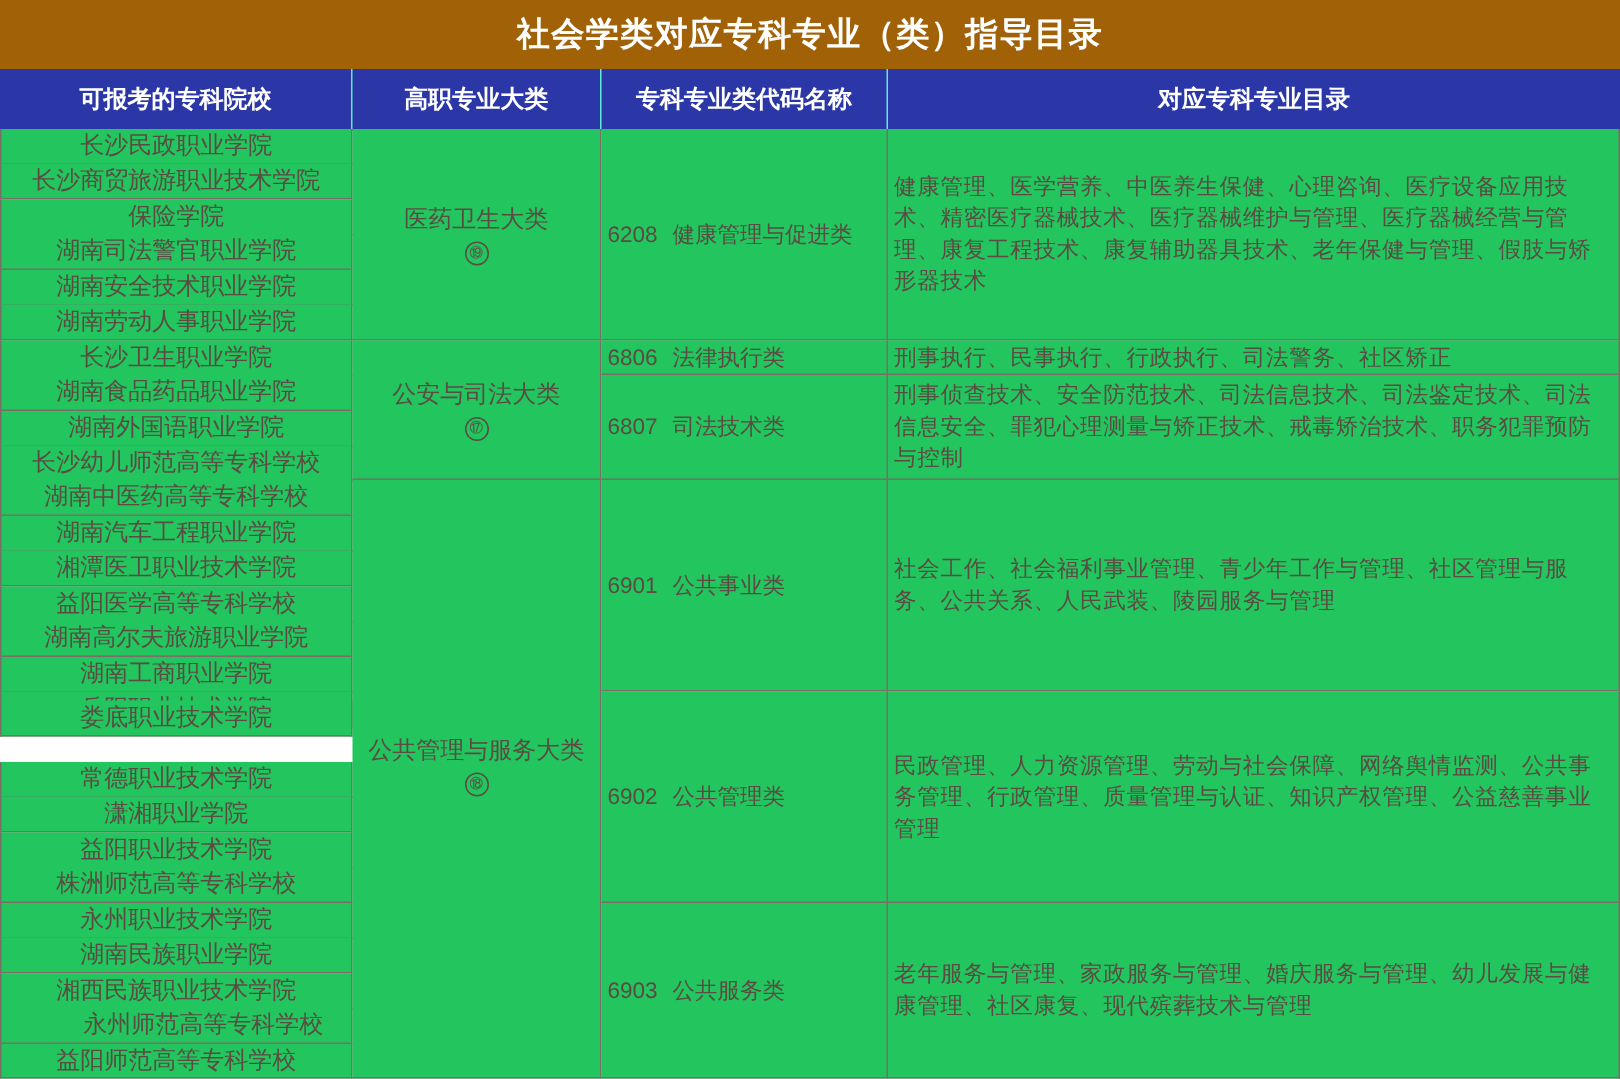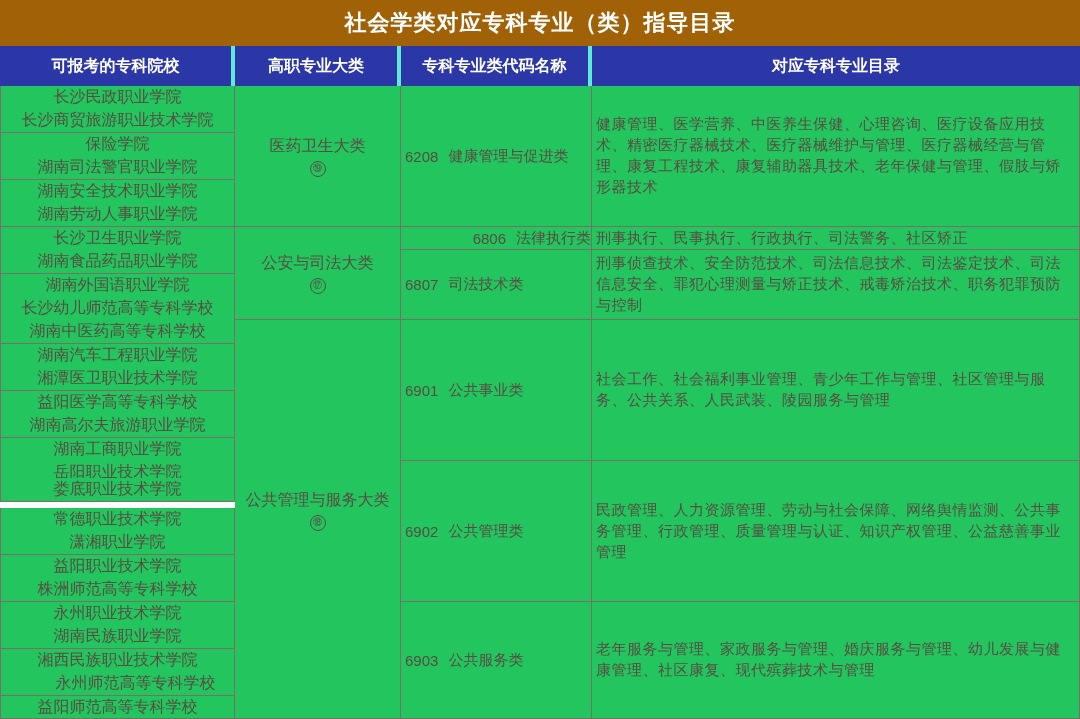--- a/index.html
+++ b/index.html
@@ -6,21 +6,21 @@
   body { width:1080px; height:719px; overflow:hidden; position:relative;
          font-family:"DejaVu Serif", "Liberation Serif", serif; color:#4a4038; }
   .title-band { position:absolute; left:0; top:0; width:1080px; height:46px;
                 background:#a16207; border-bottom:1px solid #1c2270;
                 display:flex; align-items:center; justify-content:center;
                 color:#ffffff; font-size:22px; letter-spacing:1px; font-weight:bold; }
   .header-row { position:absolute; left:0; top:46px; width:1080px; height:40px;
                 background:#2b37a6; border-bottom:1px solid #1c2270; }
   .hcell { position:absolute; top:0; height:40px; display:flex; align-items:center;
            justify-content:center; color:#ffffff; font-size:16px; font-weight:bold;
-           border-right:4px solid #5eead4; box-sizing:border-box; }
+           border-right:1px solid #5eead4; box-sizing:border-box; }
   .grid { position:absolute; left:0; top:86px; width:1080px; height:633px; }
   .cell { position:absolute; box-sizing:border-box; border-right:1px solid #7a6e66;
           border-bottom:1px solid #7a6e66; background:#22c55e; }
   .school { display:flex; align-items:center; justify-content:center;
             font-size:16px; color:#5a4c42; border-left:1px solid #7a6e66; white-space:nowrap; }
   .cat { display:flex; flex-direction:column; align-items:center; justify-content:center;
          font-size:16px; color:#5a4c42; text-align:center; }
   .cat .num { display:inline-flex; width:14px; height:14px; border:1px solid #5a4c42;
               border-radius:50%; font-size:9px; align-items:center; justify-content:center;
               margin-top:4px; font-family:"DejaVu Sans", sans-serif; }
@@ -53,21 +53,21 @@
   <div class="cell school" style="left:0;top:164px;width:235px;height:24px;">湖南食品药品职业学院</div>
   <div class="cell school" style="left:0;top:188px;width:235px;height:24px;">湖南外国语职业学院</div>
   <div class="cell school" style="left:0;top:211px;width:235px;height:24px;">长沙幼儿师范高等专科学校</div>
   <div class="cell school" style="left:0;top:234px;width:235px;height:24px;">湖南中医药高等专科学校</div>
   <div class="cell school" style="left:0;top:258px;width:235px;height:24px;">湖南汽车工程职业学院</div>
   <div class="cell school" style="left:0;top:281px;width:235px;height:24px;">湘潭医卫职业技术学院</div>
   <div class="cell school" style="left:0;top:305px;width:235px;height:24px;">益阳医学高等专科学校</div>
   <div class="cell school" style="left:0;top:328px;width:235px;height:24px;">湖南高尔夫旅游职业学院</div>
   <div class="cell school" style="left:0;top:352px;width:235px;height:24px;">湖南工商职业学院</div>
   <div class="cell school" style="left:0;top:375px;width:235px;height:24px;">岳阳职业技术学院</div>
-  <div class="cell school" style="left:0;top:392px;width:235px;height:24px;">娄底职业技术学院</div>
+  <div class="cell school" style="left:0;top:381px;width:235px;height:24px;">娄底职业技术学院</div>
   <div class="cell school" style="left:0;top:422px;width:235px;height:24px;">常德职业技术学院</div>
   <div class="cell school" style="left:0;top:445px;width:235px;height:24px;">潇湘职业学院</div>
   <div class="cell school" style="left:0;top:469px;width:235px;height:24px;">益阳职业技术学院</div>
   <div class="cell school" style="left:0;top:492px;width:235px;height:24px;">株洲师范高等专科学校</div>
   <div class="cell school" style="left:0;top:516px;width:235px;height:24px;">永州职业技术学院</div>
   <div class="cell school" style="left:0;top:539px;width:235px;height:24px;">湖南民族职业学院</div>
   <div class="cell school" style="left:0;top:563px;width:235px;height:24px;">湘西民族职业技术学院</div>
   <div class="cell school" style="left:0;top:586px;width:235px;height:24px;padding-left:36px;">永州师范高等专科学校</div>
   <div class="cell school" style="left:0;top:610px;width:235px;height:23px;">益阳师范高等专科学校</div>
 
@@ -81,21 +81,21 @@
   </div>
   <div class="cell cat" style="left:235px;top:234px;width:166px;height:399px;padding-bottom:18px;">
     <span>公共管理与服务大类</span>
     <span class="num">⑱</span>
   </div>
 
   <div class="cell code" style="left:401px;top:0;width:191px;height:141px;">
     <span class="c">6208</span>
     <span>健康管理与促进类</span>
   </div>
-  <div class="cell code" style="left:401px;top:141px;width:191px;height:23px;justify-content:flex-end;">
+  <div class="cell code" style="left:401px;top:141px;width:191px;height:23px;">
     <span class="c">6806</span>
     <span>法律执行类</span>
   </div>
   <div class="cell code" style="left:401px;top:164px;width:191px;height:70px;">
     <span class="c">6807</span>
     <span>司法技术类</span>
   </div>
   <div class="cell code" style="left:401px;top:234px;width:191px;height:141px;">
     <span class="c">6901</span>
     <span>公共事业类</span>

